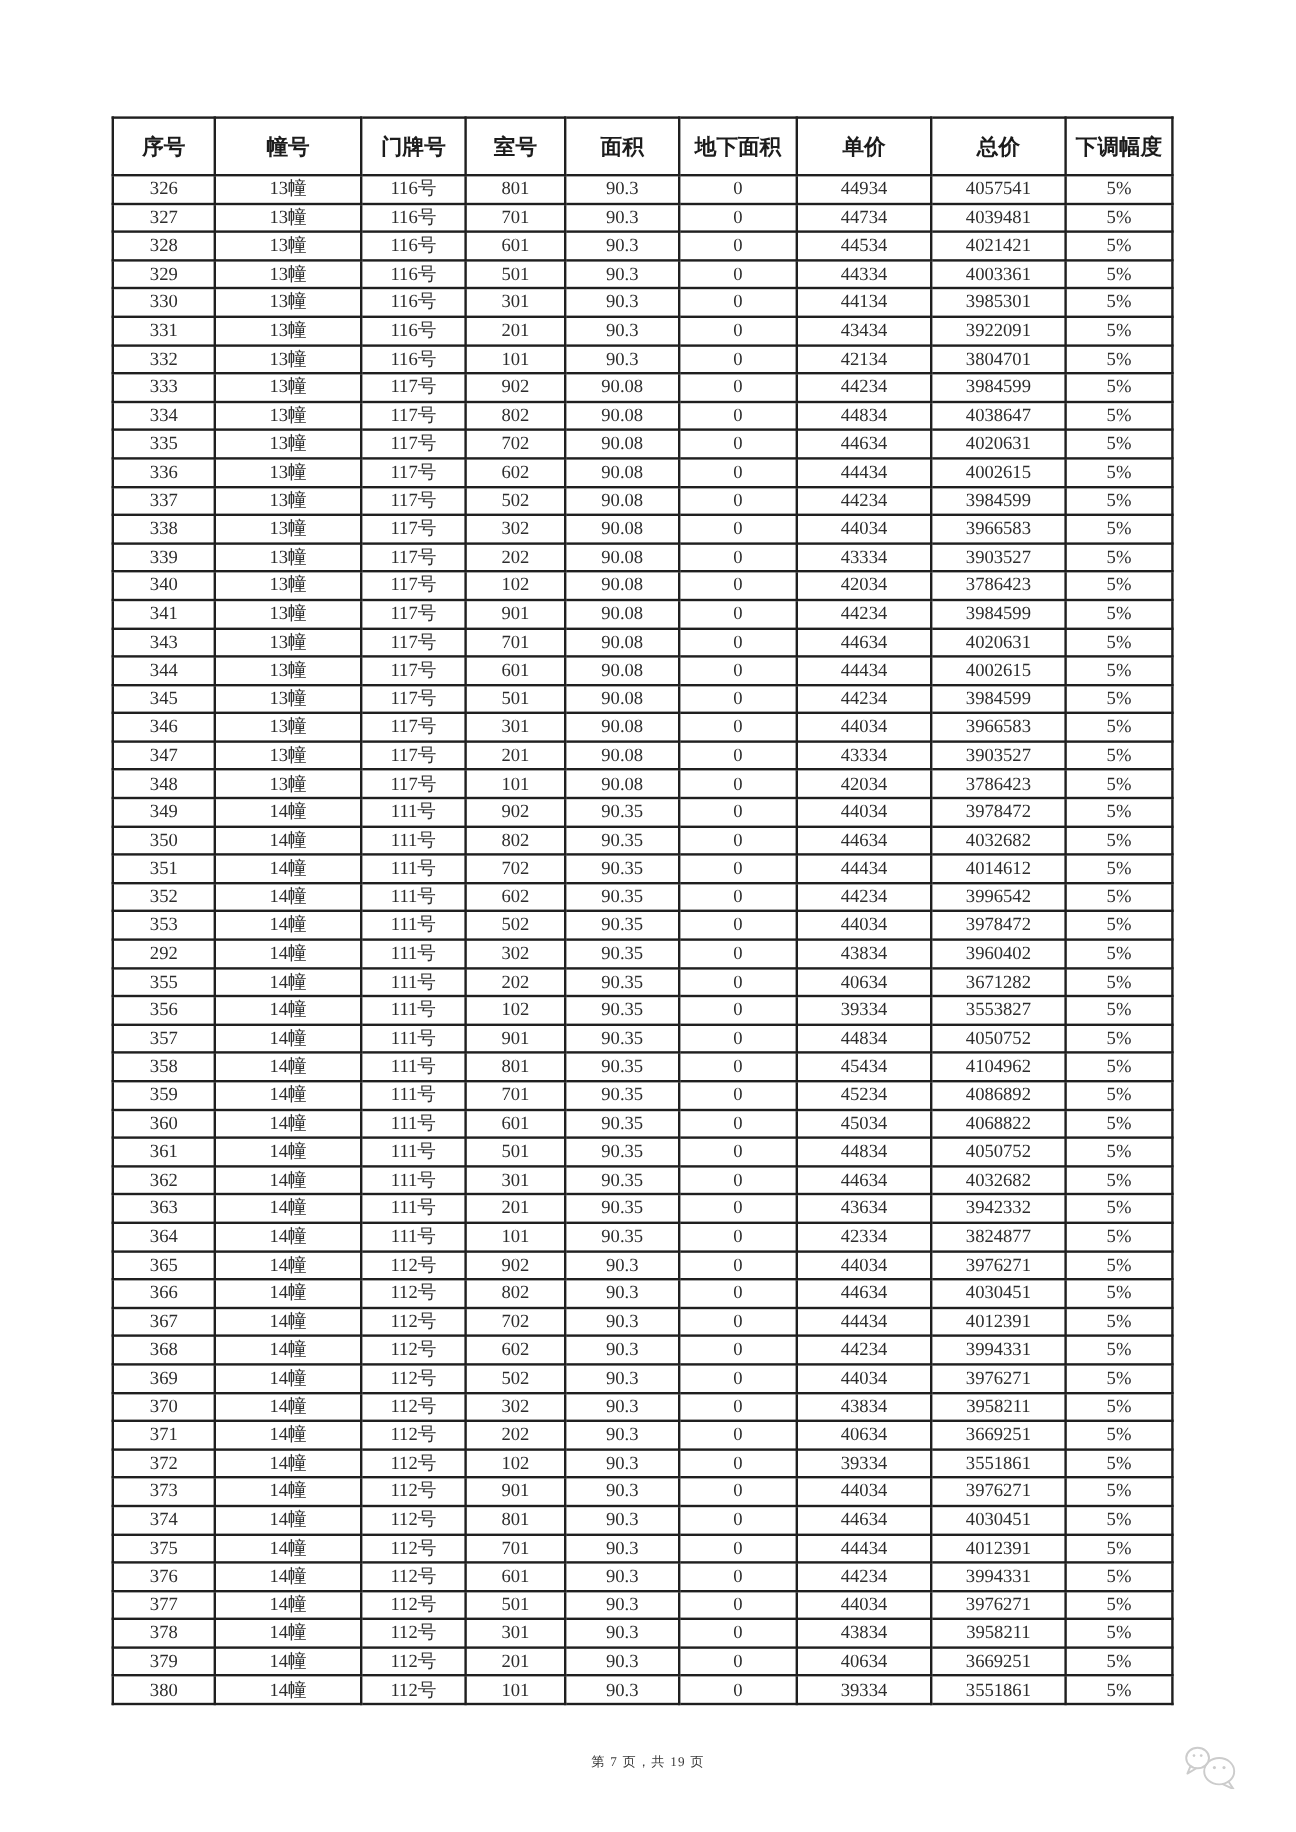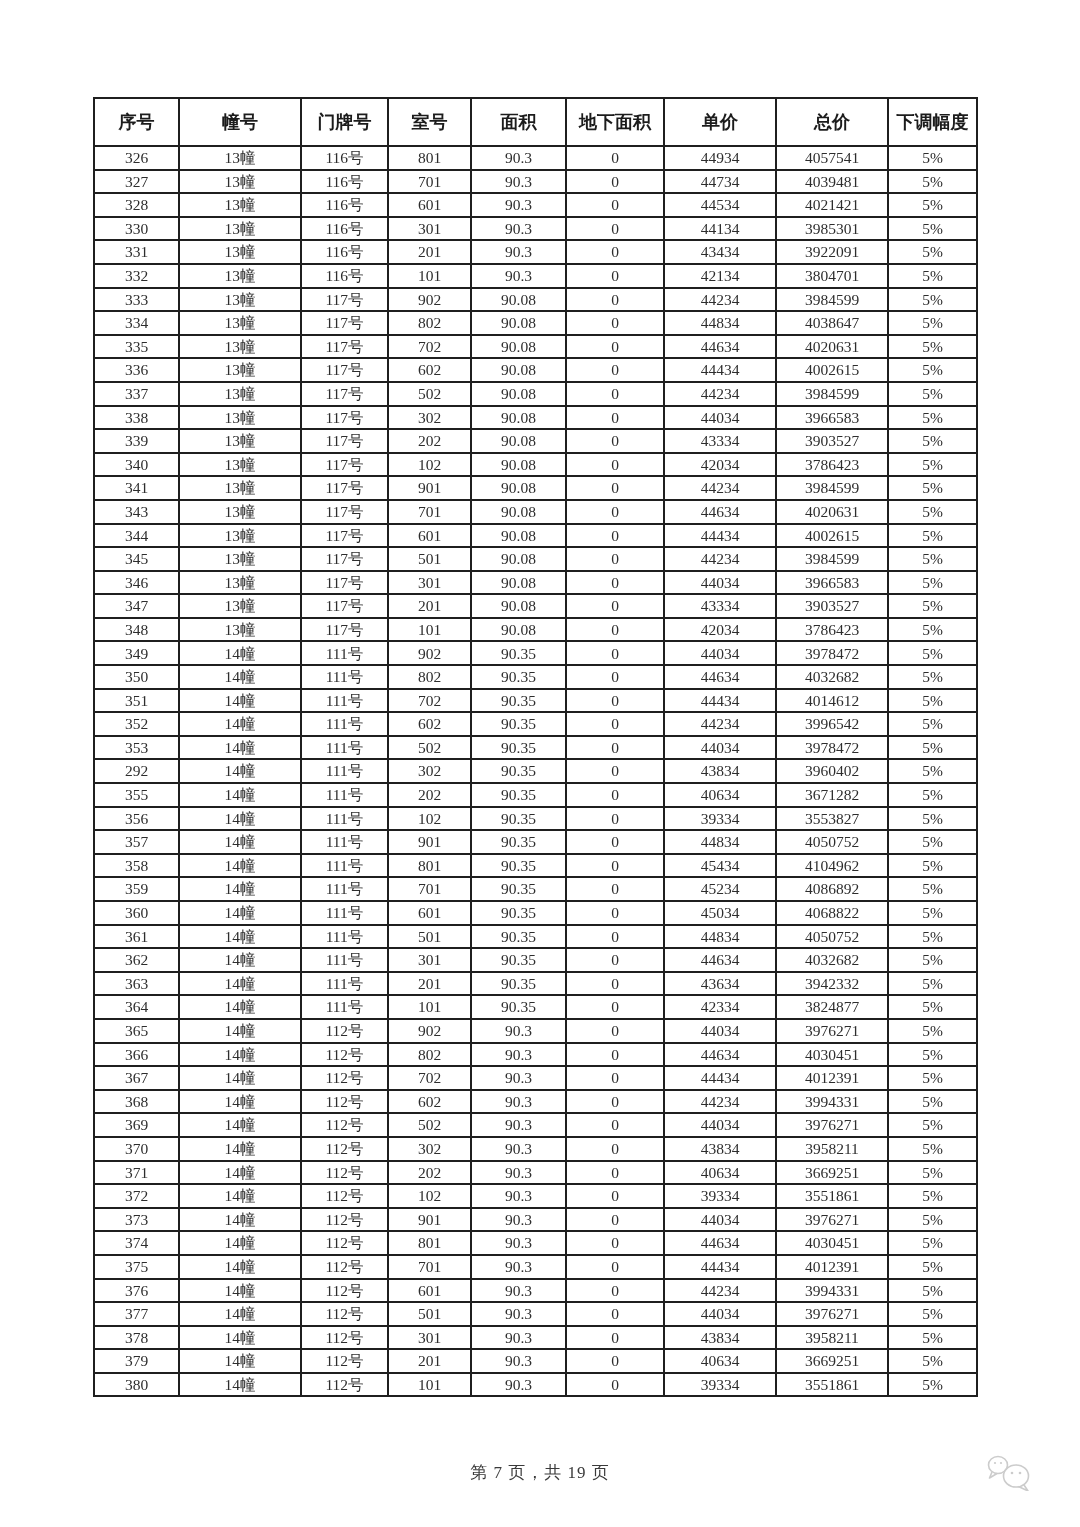--- a/index.html
+++ b/index.html
@@ -43,21 +43,21 @@
     line-height: 1;
     font-size: 15.5px;
     color: #2d2d2d;
   }
   .footer {
     position: absolute;
     left: 0;
     top: 1461px;
     width: 1080px;
     text-align: center;
-    font-size: 17px;
+    font-size: 11px;
     color: #3a3a3a;
     letter-spacing: 1px;
   }
   .watermark {
     position: absolute;
     right: 8px;
     top: 1452px;
     display: flex;
     align-items: center;
     gap: 4px;
@@ -136,20 +136,31 @@
           <td>13幢</td>
           <td>116号</td>
           <td>601</td>
           <td>90.3</td>
           <td>0</td>
           <td>44534</td>
           <td>4021421</td>
           <td>5%</td>
         </tr>
         <tr>
+          <td>329</td>
+          <td>13幢</td>
+          <td>116号</td>
+          <td>501</td>
+          <td>90.3</td>
+          <td>0</td>
+          <td>44334</td>
+          <td>4003361</td>
+          <td>5%</td>
+        </tr>
+        <tr>
           <td>330</td>
           <td>13幢</td>
           <td>116号</td>
           <td>301</td>
           <td>90.3</td>
           <td>0</td>
           <td>44134</td>
           <td>3985301</td>
           <td>5%</td>
         </tr>

